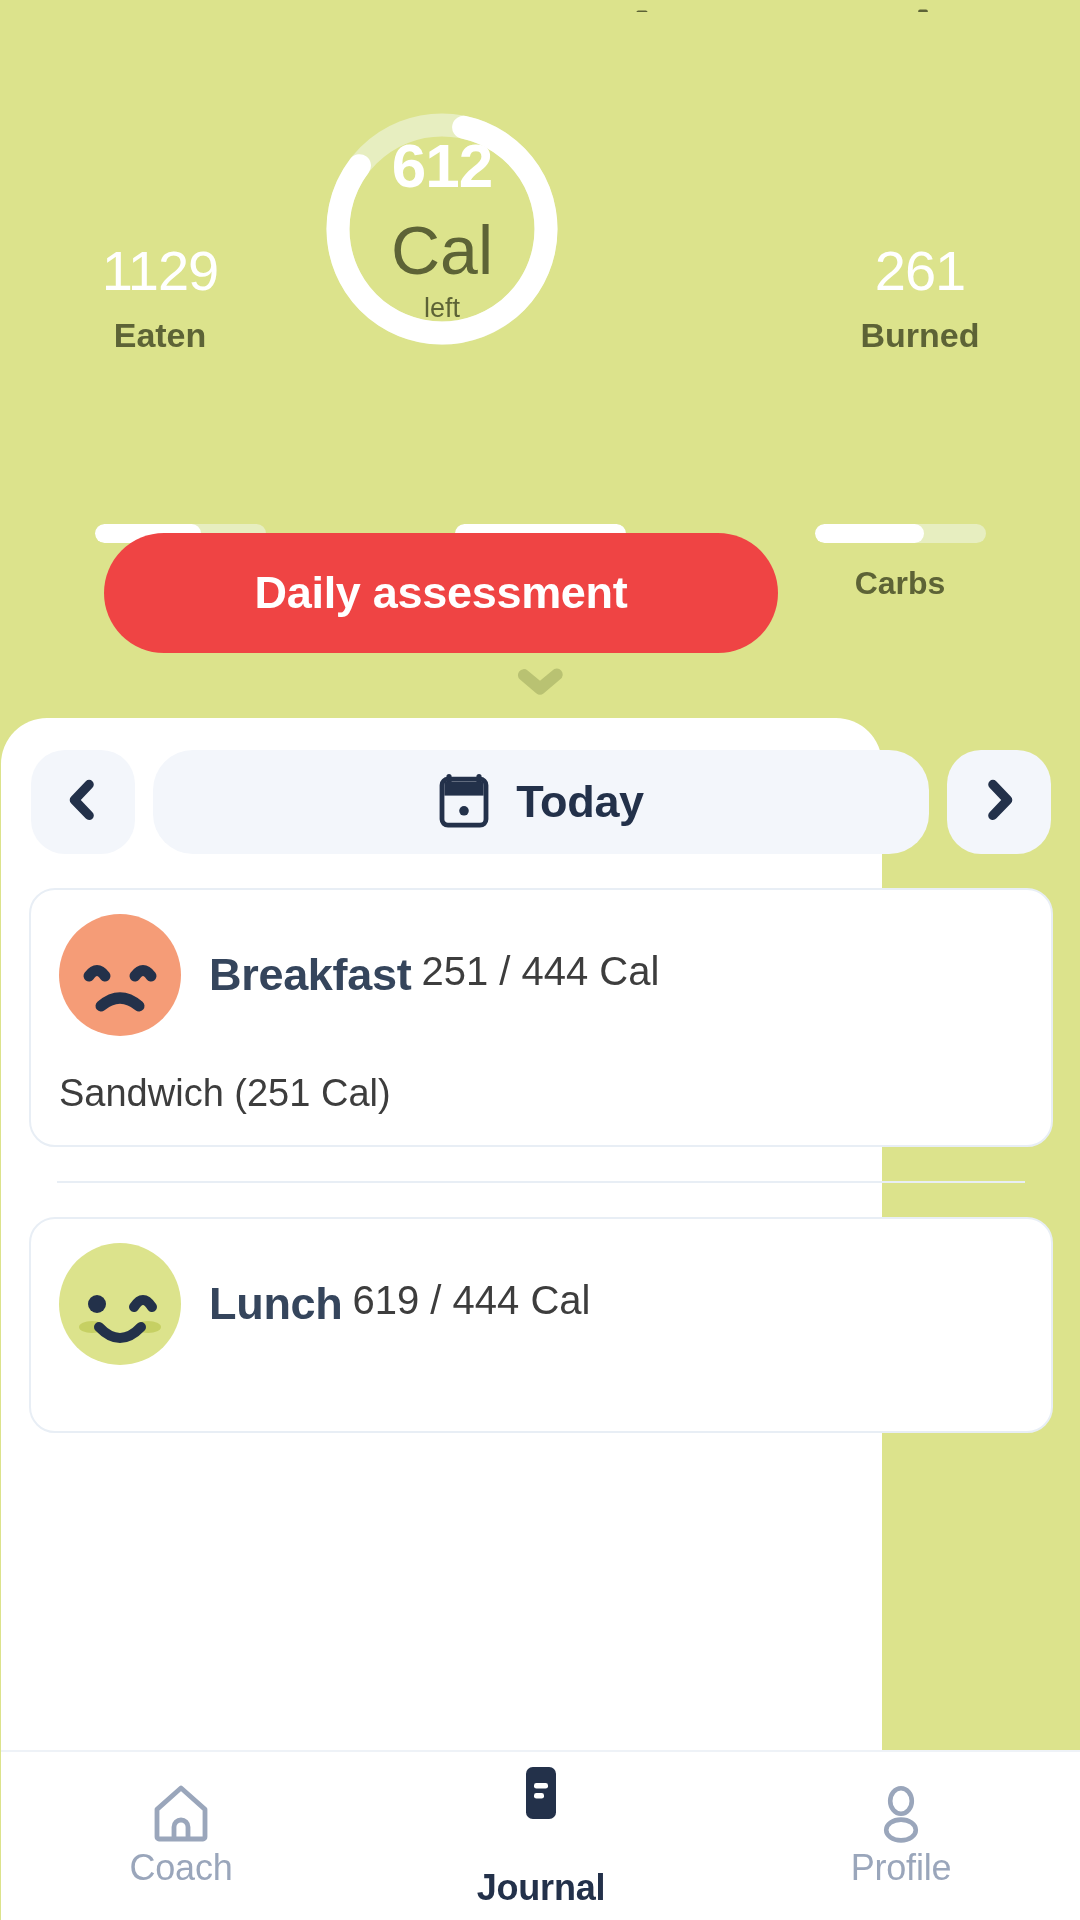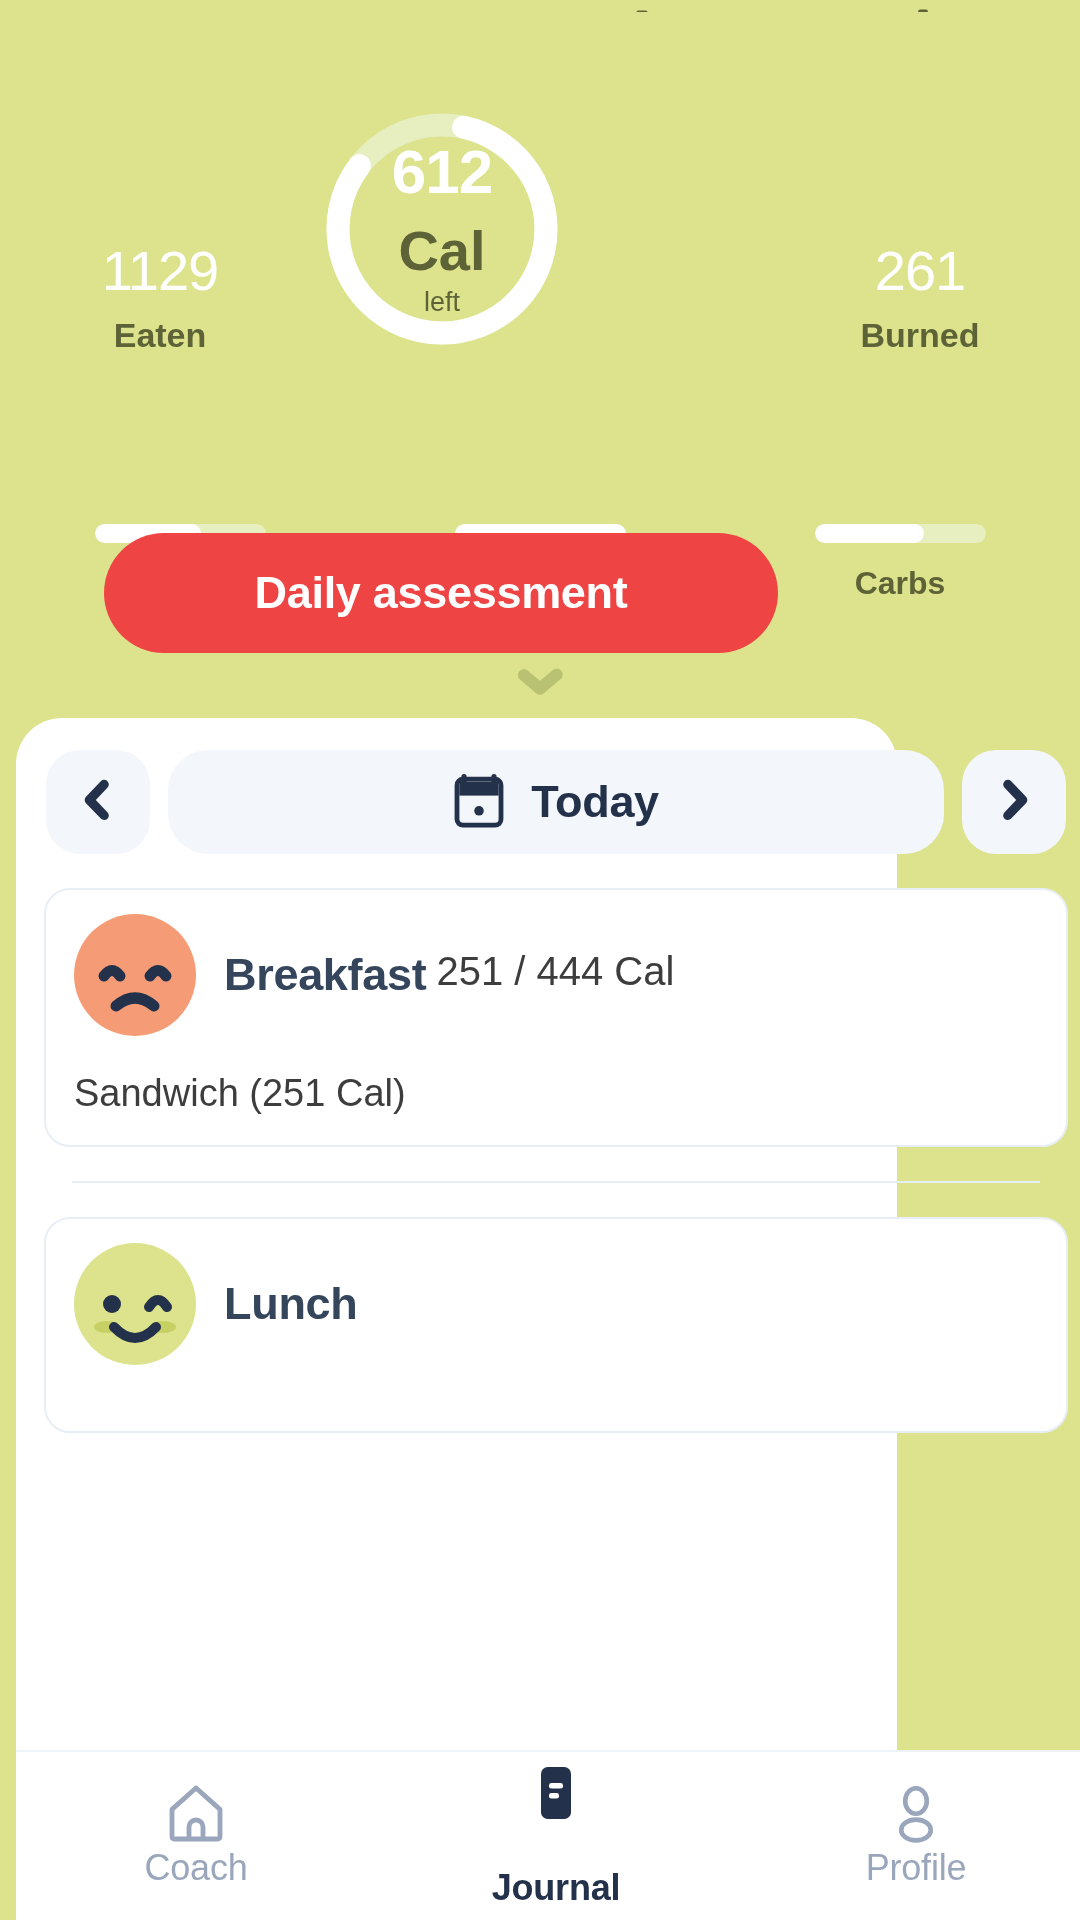--- a/index.html
+++ b/index.html
@@ -27,21 +27,21 @@
     position:absolute; left:0; top:12px; width:1080px; height:900px;
     background:#dce38c;
   }
 
   .ringwrap{ position:absolute; left:320px; top:95px; width:244px; height:244px; }
   .ring-text{
     position:absolute; inset:0; display:flex; flex-direction:column;
     align-items:center; justify-content:center; gap:0;
   }
   .ring-num{ font-size:62px; font-weight:700; color:#ffffff; line-height:1.02; letter-spacing:-1px;}
-  .ring-unit{ font-size:56px; font-weight:700; color:#5d6336; line-height:1.05; margin-top:18px;}
+  .ring-unit{ font-size:68px; font-weight:400; color:#5d6336; line-height:1.05; margin-top:18px;}
   .ring-left{ font-size:27px; font-weight:500; color:#5d6336; margin-top:6px;}
 
   .side-stat{ position:absolute; text-align:center; width:260px; }
   .side-stat.left{ left:30px; top:228px; }
   .side-stat.right{ right:30px; top:228px; }
   .stat-num{ font-size:56px; font-weight:400; color:#ffffff; letter-spacing:-1px; line-height:1.1;}
   .stat-lbl{ font-size:34px; font-weight:600; color:#5d6336; margin-top:14px;}
 
   
   .macros{ position:absolute; left:0; top:512px; width:1080px; display:flex; }
@@ -55,21 +55,21 @@
     position:absolute; left:104px; top:521px; width:674px; height:120px;
     background:#ef4444; border-radius:60px;
     display:flex; align-items:center; justify-content:center;
     color:#ffffff; font-size:45px; font-weight:700; letter-spacing:-.3px;
     cursor:pointer;
   }
   .chev-down{ position:absolute; left:0; top:655px; width:1080px; display:flex; justify-content:center;}
 
   
   .sheet{
-    position:absolute; left:16px; top:718px; width:881px; height:1202px;
+    position:absolute; left:1px; top:718px; width:881px; height:1202px;
     background:#ffffff; border-radius:46px 46px 0 0;
   }
 
   .datebar{ position:absolute; left:0; top:30px; width:1080px; height:108px; padding:0 30px; display:flex; align-items:center; gap:18px;}
   .navbtn{
     width:104px; height:104px; border-radius:34px; background:#f3f6fb;
     display:flex;align-items:center;justify-content:center; cursor:pointer;
   }
   .datepill{
     flex:1; height:104px; border-radius:40px; background:#f3f6fb;
@@ -276,20 +276,21 @@
           <svg width="122" height="122" viewBox="0 0 122 122">
             <circle cx="38" cy="61" r="9" fill="#23314a"></circle>
             <path d="M75 64q9-14 18 0" fill="none" stroke="#23314a" stroke-width="10" stroke-linecap="round"></path>
             <ellipse cx="33" cy="84" rx="13" ry="6" fill="#c6d063"></ellipse>
             <ellipse cx="89" cy="84" rx="13" ry="6" fill="#c6d063"></ellipse>
             <path d="M40 84q21 22 42 0" fill="none" stroke="#23314a" stroke-width="10" stroke-linecap="round"></path>
           </svg>
         </div>
         <div class="meal-txt">
           <div class="meal-title">Lunch</div>
+          <div class="meal-cal">619 / 444 Cal</div>
         </div>
       </div>
       <div class="meal-item"></div>
     </div>
 
   </div>
 
   <div class="bottomnav">
 
     <div class="navitem">

